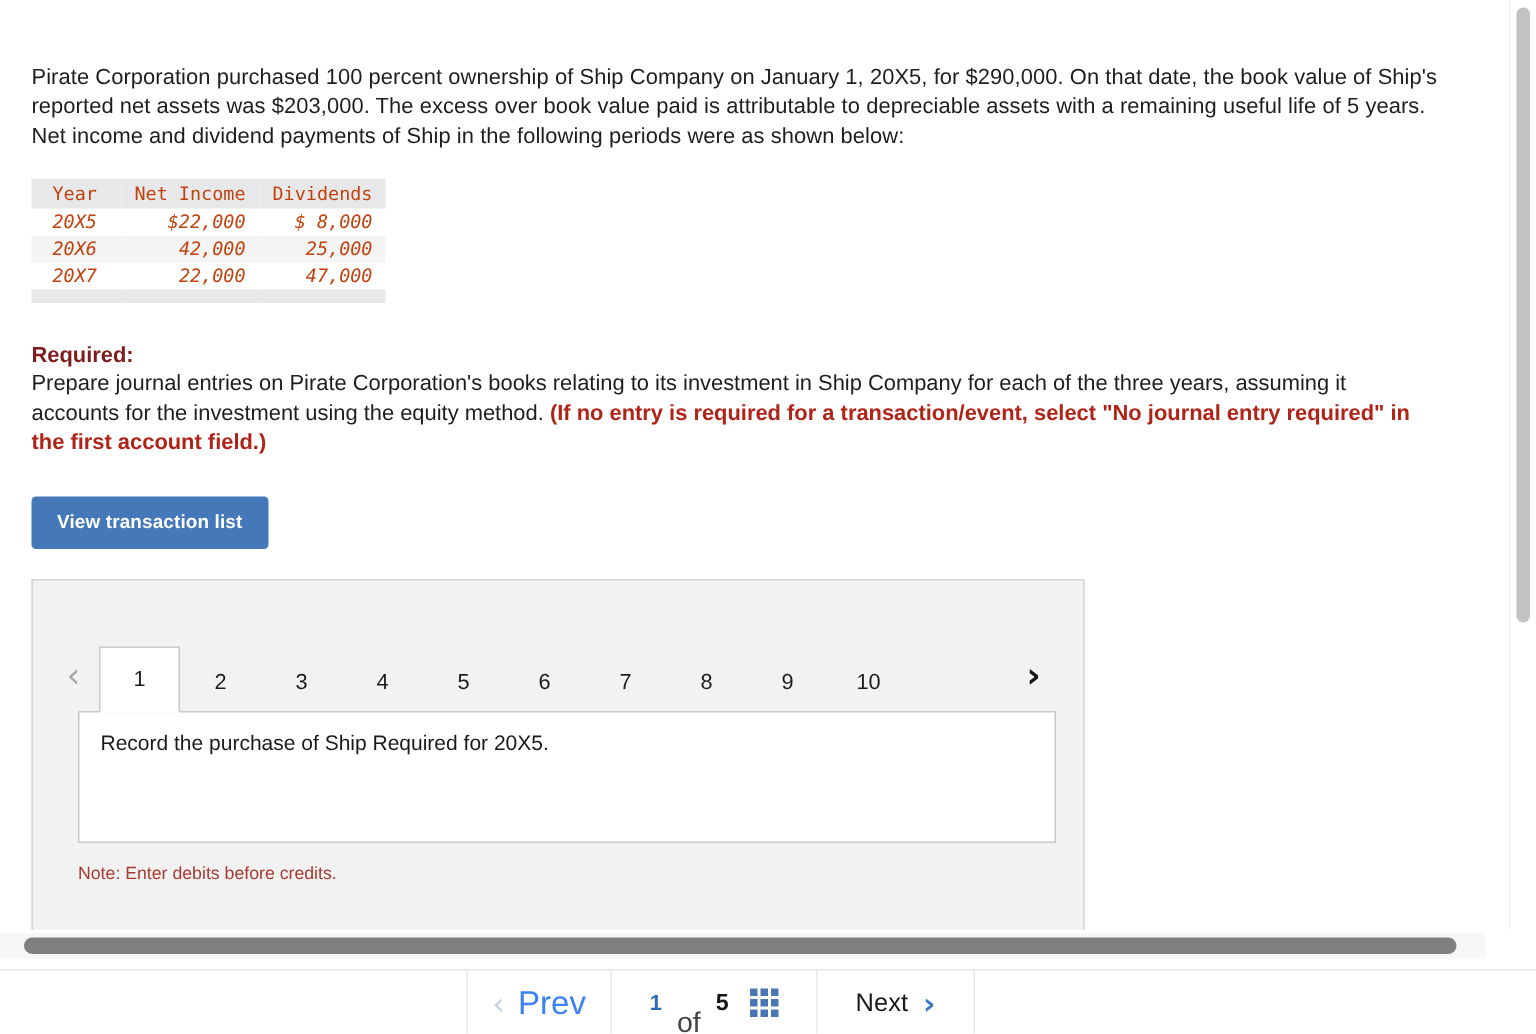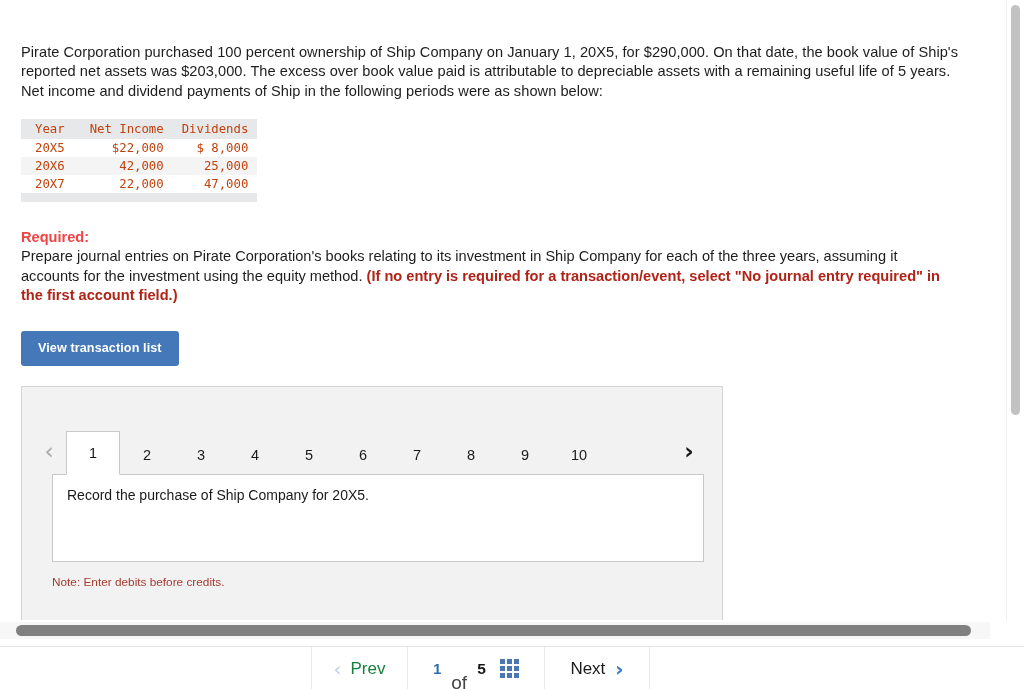--- a/index.html
+++ b/index.html
@@ -49,37 +49,38 @@
     background: #e7e8ea;
     font-weight: normal;
     text-align: center;
     padding: 2px 9px 2px 9px;
   }
   table.data-table th.c-year { text-align:center; padding-left:14px; padding-right:16px;}
   table.data-table td {
     padding: 1px 9px 1px 9px;
     text-align: right;
     white-space: pre;
+    font-style: italic;
   }
   table.data-table td.c-year { text-align: left; padding-left: 14px; }
   table.data-table tr.alt td { background: #f4f4f5; }
   table.data-table tr.foot td {
     background: #e7e8ea;
     height: 9px;
     padding: 0;
     font-size: 1px;
     line-height: 1px;
   }
 
   
   .required-block { margin-top: 26px; }
   .required-label {
     font-size: 14.6px;
     font-weight: bold;
-    color: #ef4444;
+    color: #7f1d1d;
     line-height: 19px;
   }
   .required-body {
     font-size: 14.6px;
     line-height: 19.5px;
     color: #1d1d1d;
     max-width: 930px;
   }
   .red-bold { color: #b02418; font-weight: bold; }
 
@@ -237,21 +238,21 @@
     justify-content: center;
     border-right: 1px solid #e9e9e9;
     border-left: 1px solid #e9e9e9;
     padding: 0 16px;
   }
   .nav-cell.prev { width: 97px; gap: 9px; cursor: pointer; }
   .nav-cell.pager { width: 137px; gap: 10px; border-left: none; }
   .nav-cell.next { width: 105px; gap: 10px; border-left: none; cursor: pointer; }
 
   .prev-chev { color: #c3d2e4; font-size: 20px; line-height: 1; font-family:"DejaVu Sans",sans-serif;}
-  .prev-label { color: #15803d; font-size: 17px; }
+  .prev-label { color: #3b82f6; font-size: 22px; }
   .pg-cur { color: #2c6cb0; font-size: 14.5px; font-weight: bold; }
   .pg-of  { color: #444; font-size: 19px; margin-top: 28px; }
   .pg-tot { color: #151515; font-size: 15.5px; font-weight: bold; }
   .next-label { color: #1a1a1a; font-size: 17px; }
   .next-chev { color: #3a7ac0; font-size: 20px; font-weight: bold; line-height: 1; font-family:"DejaVu Sans",sans-serif;}
 
   .grid-icon {
     display: grid;
     grid-template-columns: repeat(3, 5px);
     grid-template-rows: repeat(3, 5px);
@@ -326,21 +327,21 @@
             <div class="tab">6</div>
             <div class="tab">7</div>
             <div class="tab">8</div>
             <div class="tab">9</div>
             <div class="tab">10</div>
           </div>
           <div class="tab-arrow next">›</div>
         </div>
 
         <div class="instr-box">
-          <span>Record the purchase of Ship Company for 20X5.</span>
+          <span>Record the purchase of Ship Required for 20X5.</span>
         </div>
 
         <div class="note">Note: Enter debits before credits.</div>
 
       </div>
     </div>
   </div>
 
   <div class="vscroll-track">
     <div class="vscroll-thumb"></div>

